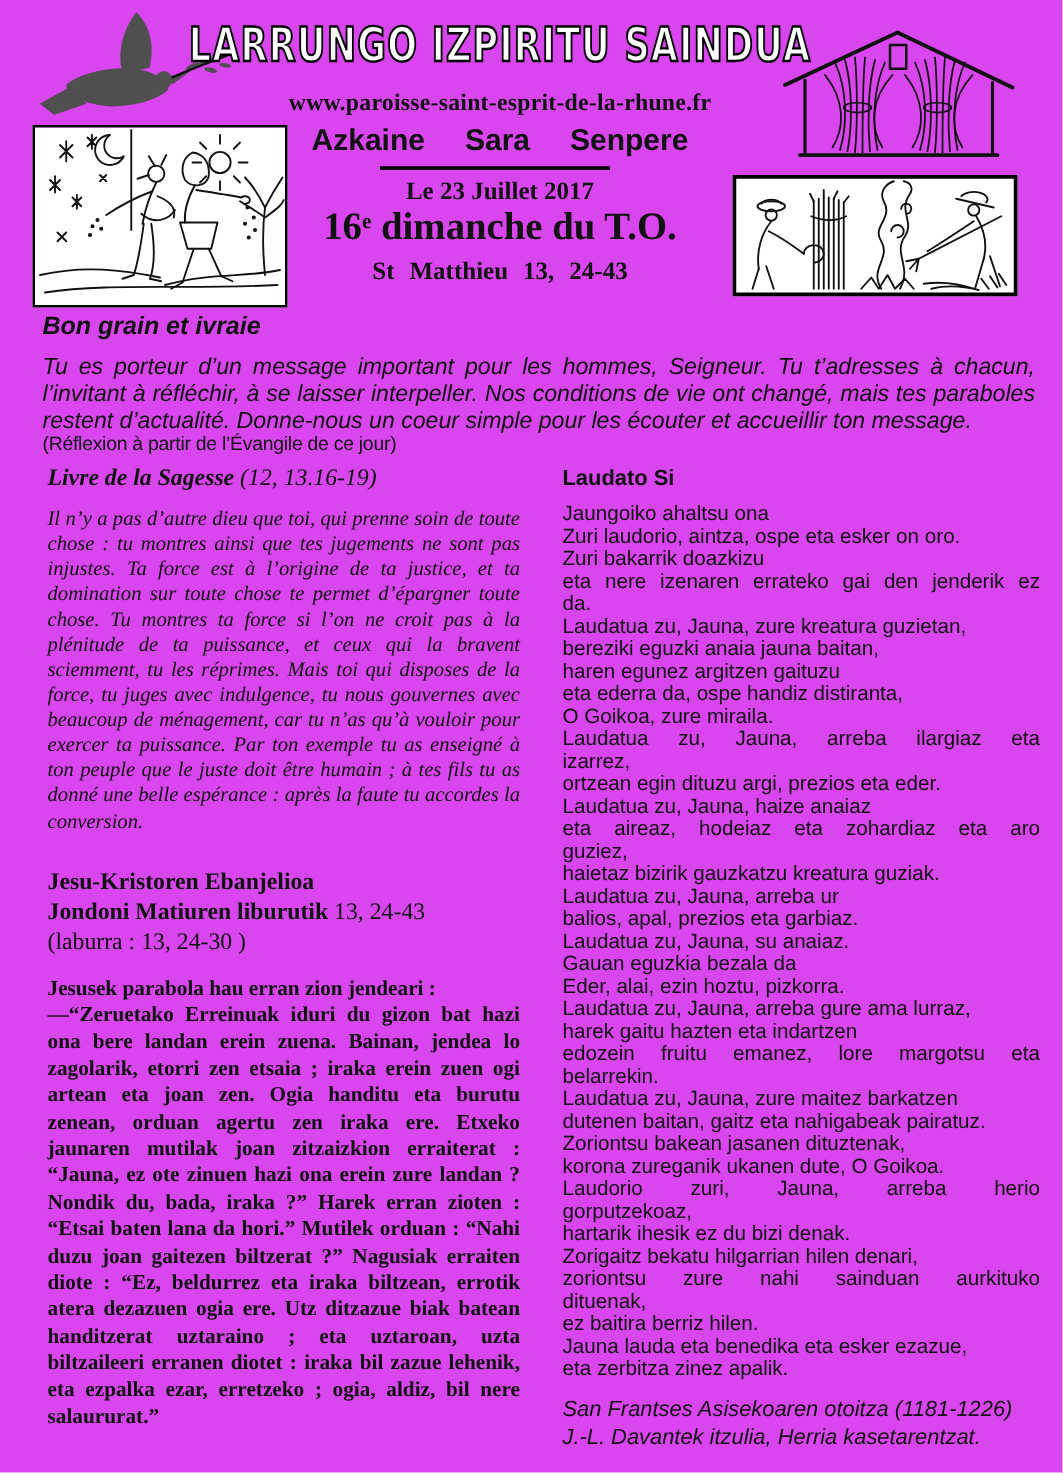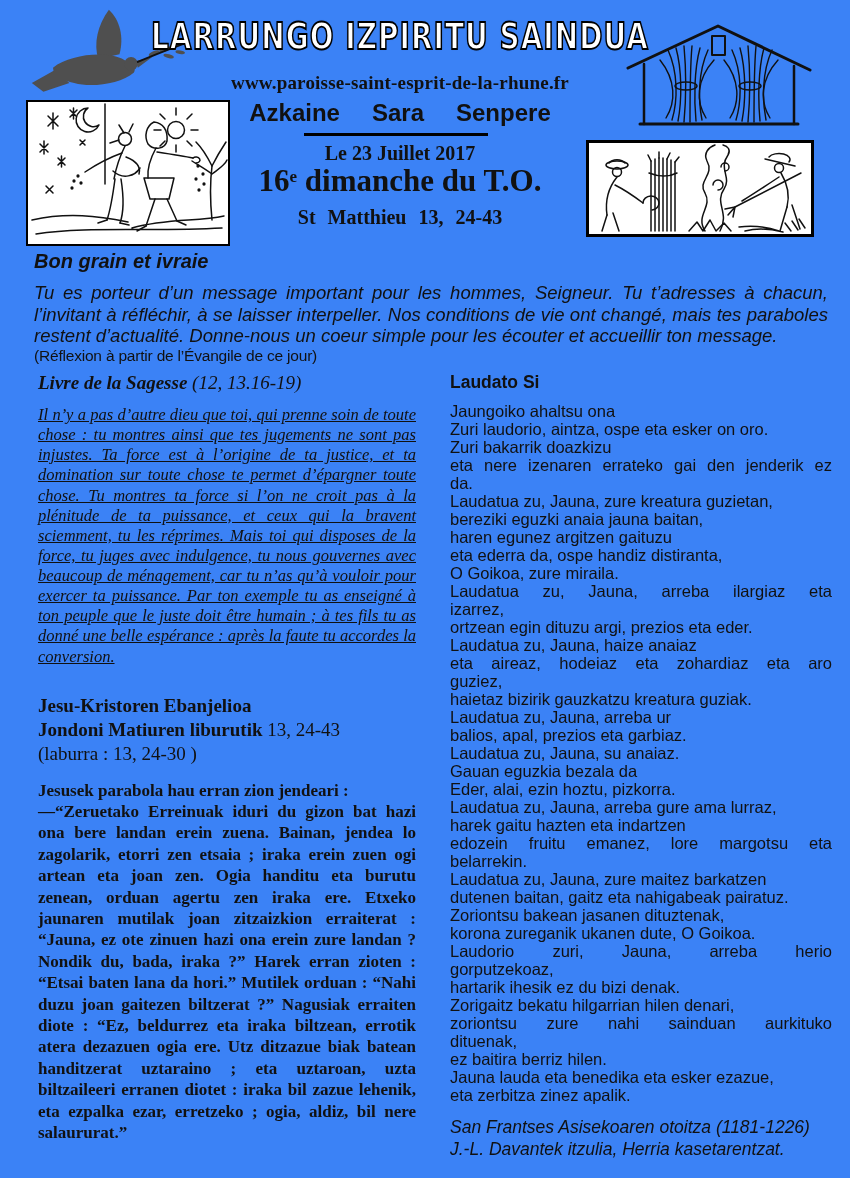--- a/index.html
+++ b/index.html
@@ -1,16 +1,16 @@
 <!DOCTYPE html>
 <html><head>
 <meta charset="utf-8">
 <style>
   html,body{margin:0;padding:0;background:#ffffff;}
-  .page{position:relative;width:850px;height:1178px;background:#3b82f6;color:#111;overflow:hidden;
+  .page{position:relative;width:850px;height:1178px;background:#d946ef;color:#111;overflow:hidden;
         font-family:"Liberation Serif",serif;}
   svg{display:block;width:100%;height:100%;}
 
   
   .masthead{position:absolute;left:0;top:0;width:850px;height:250px;}
   .dove{position:absolute;left:22px;top:6px;width:168px;height:106px;}
   .main-title{position:absolute;left:150px;top:14px;width:500px;text-align:center;white-space:nowrap;
       font-family:"DejaVu Sans",sans-serif;font-weight:700;font-size:28px;letter-spacing:1px;
       color:#fff;-webkit-text-stroke:1.4px #000;text-shadow:0 0 1px #000;
       transform:scaleY(1.35);transform-origin:top center;}
@@ -37,21 +37,21 @@
   .intro-body{margin:0;font-style:italic;font-size:18.5px;line-height:1.17;text-align:justify;}
   .intro-src{margin:0;font-size:15.5px;letter-spacing:-.2px;}
 
   
   .cols{position:absolute;left:38px;top:372px;width:794px;display:flex;}
   .col-left{width:378px;margin-right:34px;}
   .col-right{width:382px;font-family:"Liberation Sans",sans-serif;}
 
   .sagesse-head{margin:0 0 11px 0;font-size:19px;font-style:italic;}
   .sagesse-head .b{font-weight:700;}
-  .sagesse-body{margin:0;font-style:italic;font-size:16.5px;line-height:1.22;text-align:justify;text-decoration:underline;}
+  .sagesse-body{margin:0;font-style:italic;font-size:16.5px;line-height:1.22;text-align:justify;}
 
   .gospel-head{margin:27px 0 13px 0;font-size:19px;line-height:1.28;font-weight:700;}
   .gospel-head .r{font-weight:400;}
   .gh3{font-weight:400;}
   .gospel-body .gospel-par{margin:0;font-weight:700;font-size:17px;line-height:1.26;text-align:justify;}
 
   .laudato-head{margin:0 0 9px 0;font-size:17.5px;font-weight:700;}
   .lline{font-size:16.5px;line-height:18px;}
   .lline.just{text-align:justify;text-align-last:justify;}
   .credits{margin-top:13px;font-style:italic;font-size:17.5px;line-height:1.25;}

